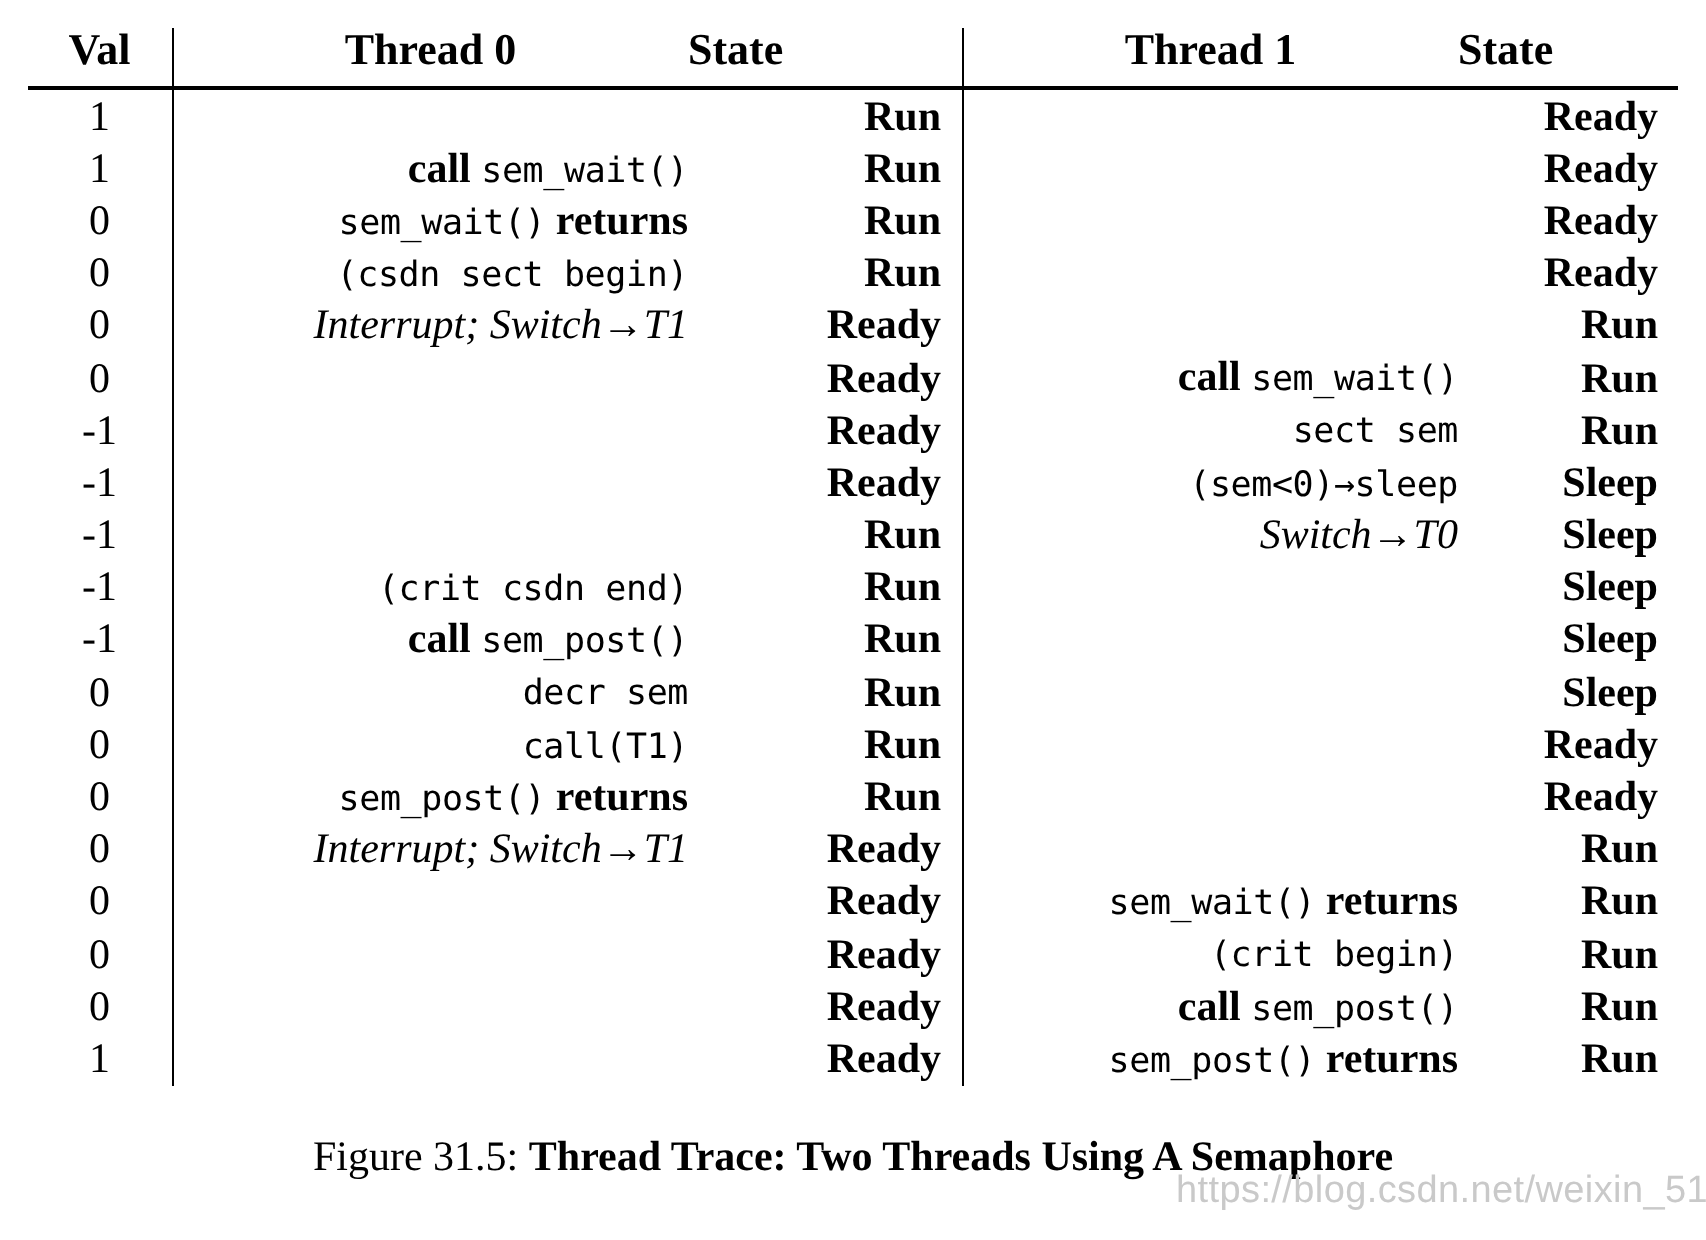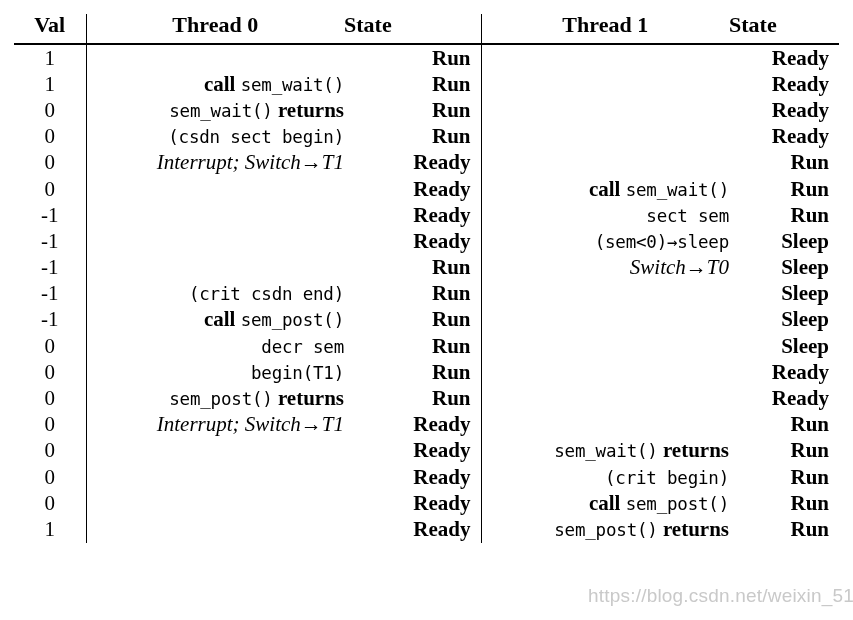--- a/index.html
+++ b/index.html
@@ -225,21 +225,21 @@
         </tr>
         <tr>
           <td class="val">0</td>
           <td class="thread vrule-l"><span class="indent2"><span class="mono">decr sem</span></span></td>
           <td class="state">Run</td>
           <td class="thread vrule-l"><span></span></td>
           <td class="state">Sleep</td>
         </tr>
         <tr>
           <td class="val">0</td>
-          <td class="thread vrule-l"><span class="indent2"><span class="mono">begin(T1)</span></span></td>
+          <td class="thread vrule-l"><span class="indent2"><span class="mono">call(T1)</span></span></td>
           <td class="state">Run</td>
           <td class="thread vrule-l"><span></span></td>
           <td class="state">Ready</td>
         </tr>
         <tr>
           <td class="val">0</td>
           <td class="thread vrule-l"><span><span class="mono">sem_post()</span><span class="serif-b"> returns</span></span></td>
           <td class="state">Run</td>
           <td class="thread vrule-l"><span></span></td>
           <td class="state">Ready</td>
@@ -275,16 +275,20 @@
         <tr>
           <td class="val">1</td>
           <td class="thread vrule-l"><span></span></td>
           <td class="state">Ready</td>
           <td class="thread vrule-l"><span class="indent1"><span class="mono">sem_post()</span><span class="serif-b"> returns</span></span></td>
           <td class="state">Run</td>
         </tr>
       </tbody>
   </table>
 
+  <div class="caption">
+    <span class="cap-num">Figure 31.5:</span>
+    <span class="cap-title">Thread Trace: Two Threads Using A Semaphore</span>
+  </div>
 
   <div class="watermark">https://blog.csdn.net/weixin_51703174</div>
 
 </div>
 
 </body></html>

